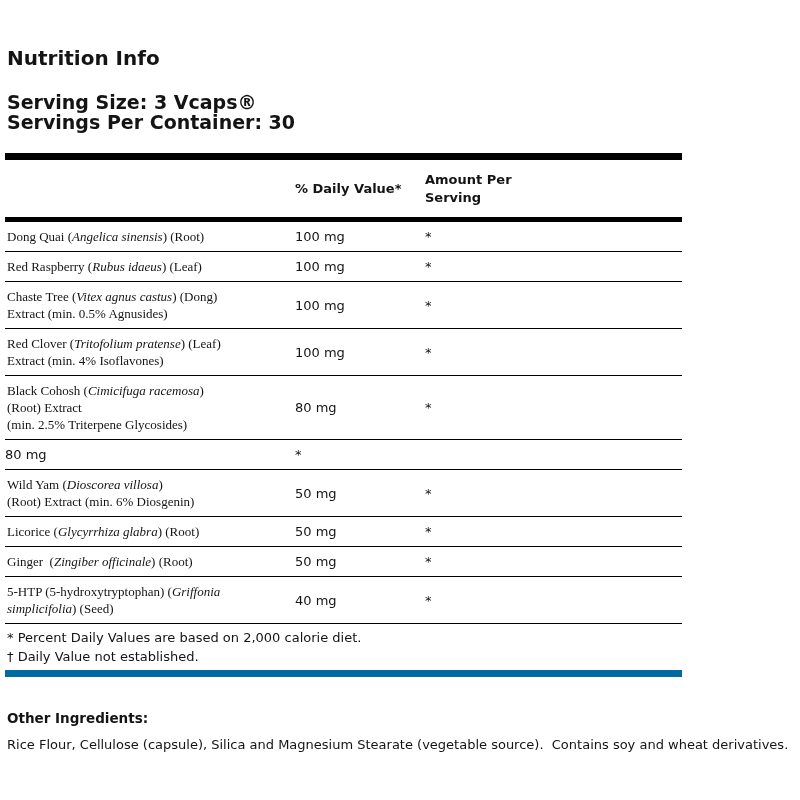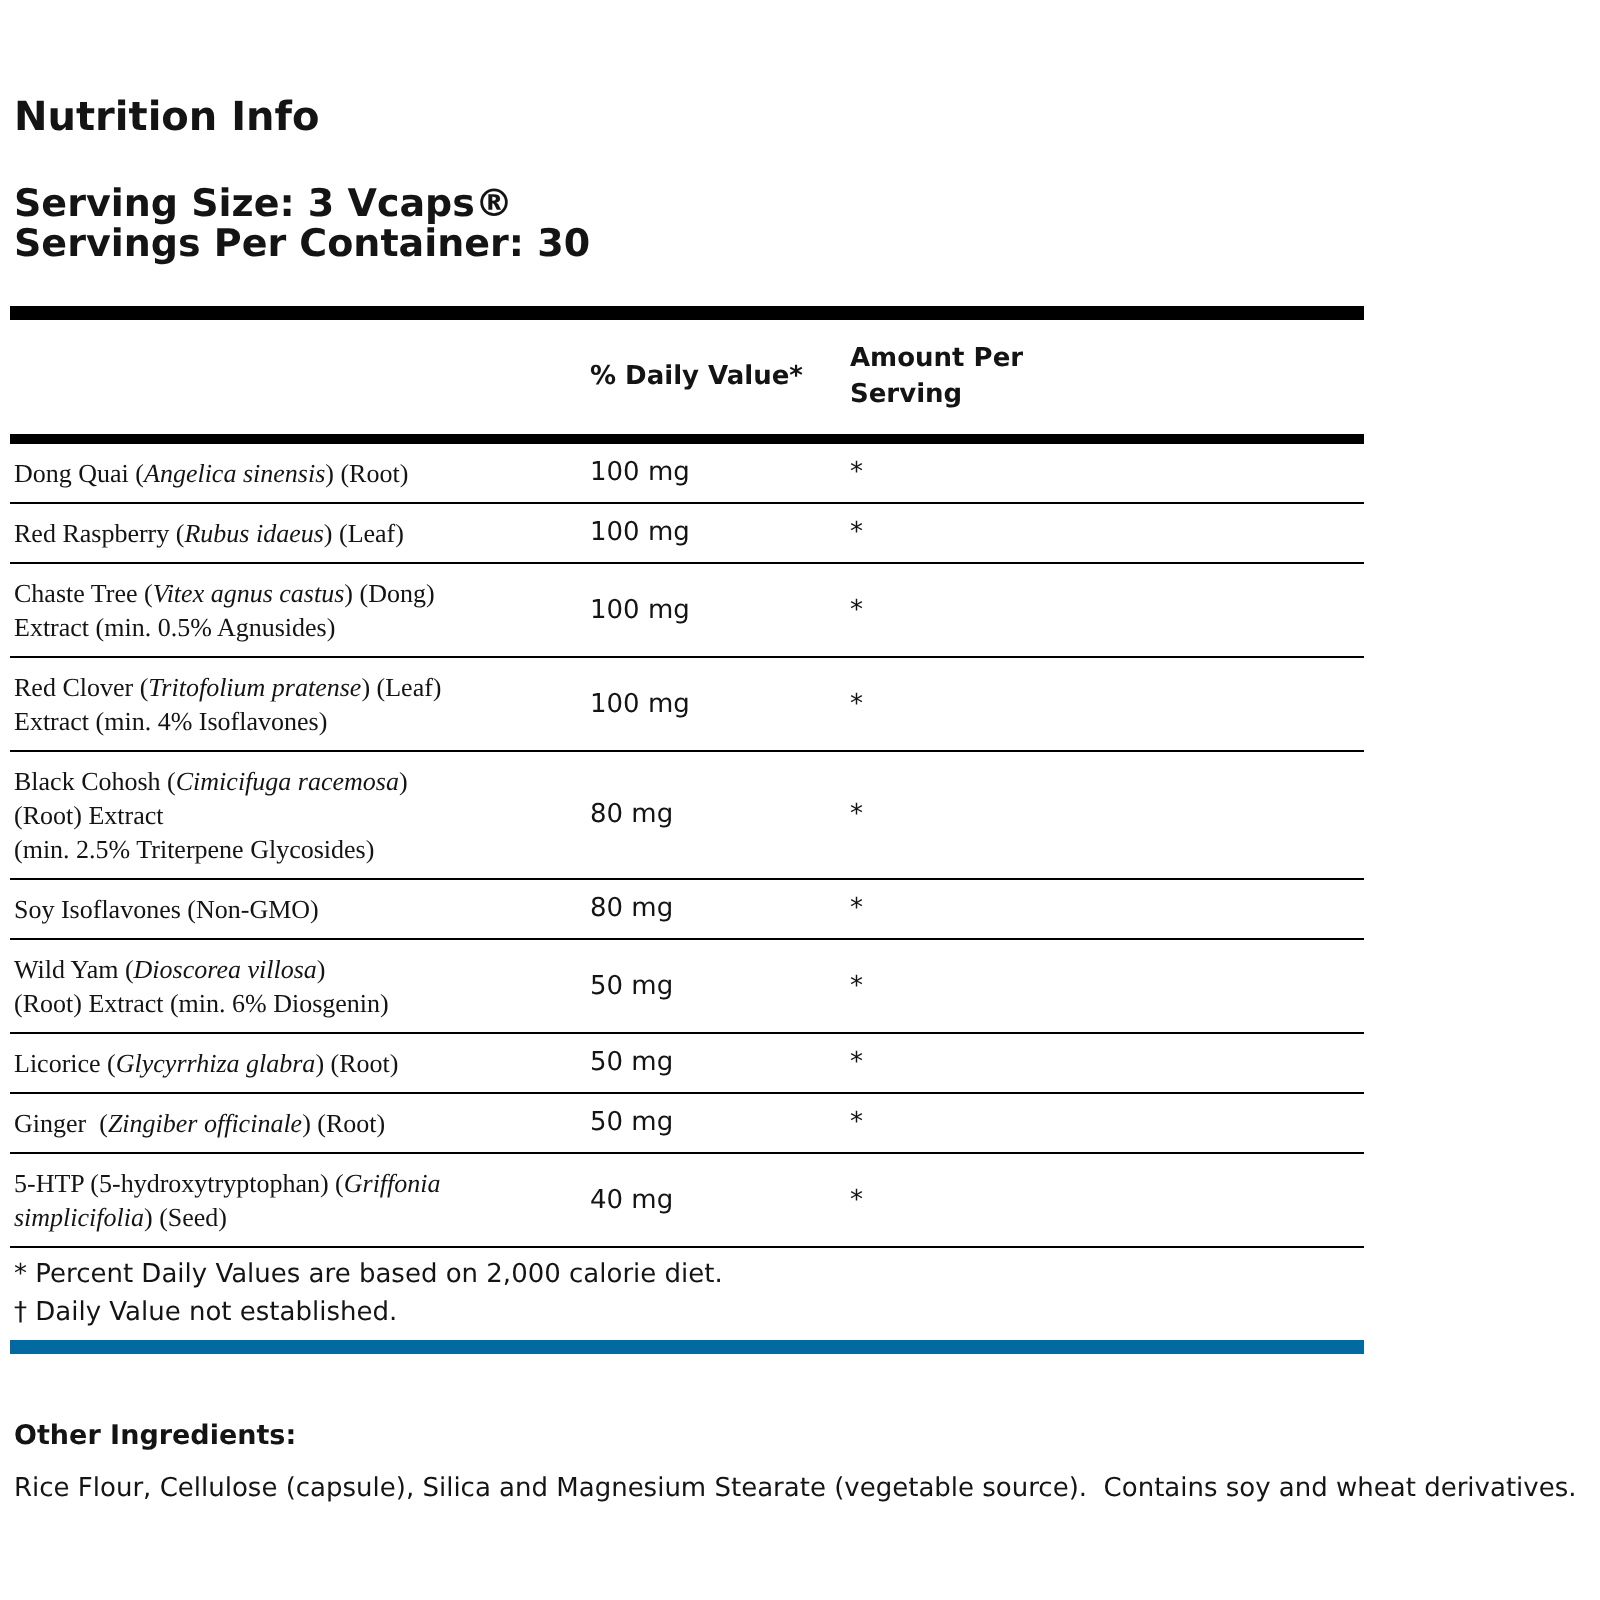--- a/index.html
+++ b/index.html
@@ -108,21 +108,20 @@
           <div class="cell name"><span>Red Clover (</span><em>Tritofolium pratense</em><span>) (Leaf)</span><br><span>Extract (min. 4% Isoflavones)</span></div>
           <div class="cell amount">100 mg</div>
           <div class="cell dv">*</div>
         </div>
         <div class="row">
           <div class="cell name"><span>Black Cohosh (</span><em>Cimicifuga racemosa</em><span>)</span><br><span>(Root) Extract</span><br><span>(min. 2.5% Triterpene Glycosides)</span></div>
           <div class="cell amount">80 mg</div>
           <div class="cell dv">*</div>
         </div>
         <div class="row">
-          <div class="cell name"><span>Soy Isoflavones (Non-GMO)</span></div>
           <div class="cell amount">80 mg</div>
           <div class="cell dv">*</div>
         </div>
         <div class="row">
           <div class="cell name"><span>Wild Yam (</span><em>Dioscorea villosa</em><span>)</span><br><span>(Root) Extract (min. 6% Diosgenin)</span></div>
           <div class="cell amount">50 mg</div>
           <div class="cell dv">*</div>
         </div>
         <div class="row">
           <div class="cell name"><span>Licorice (</span><em>Glycyrrhiza glabra</em><span>) (Root)</span></div>

